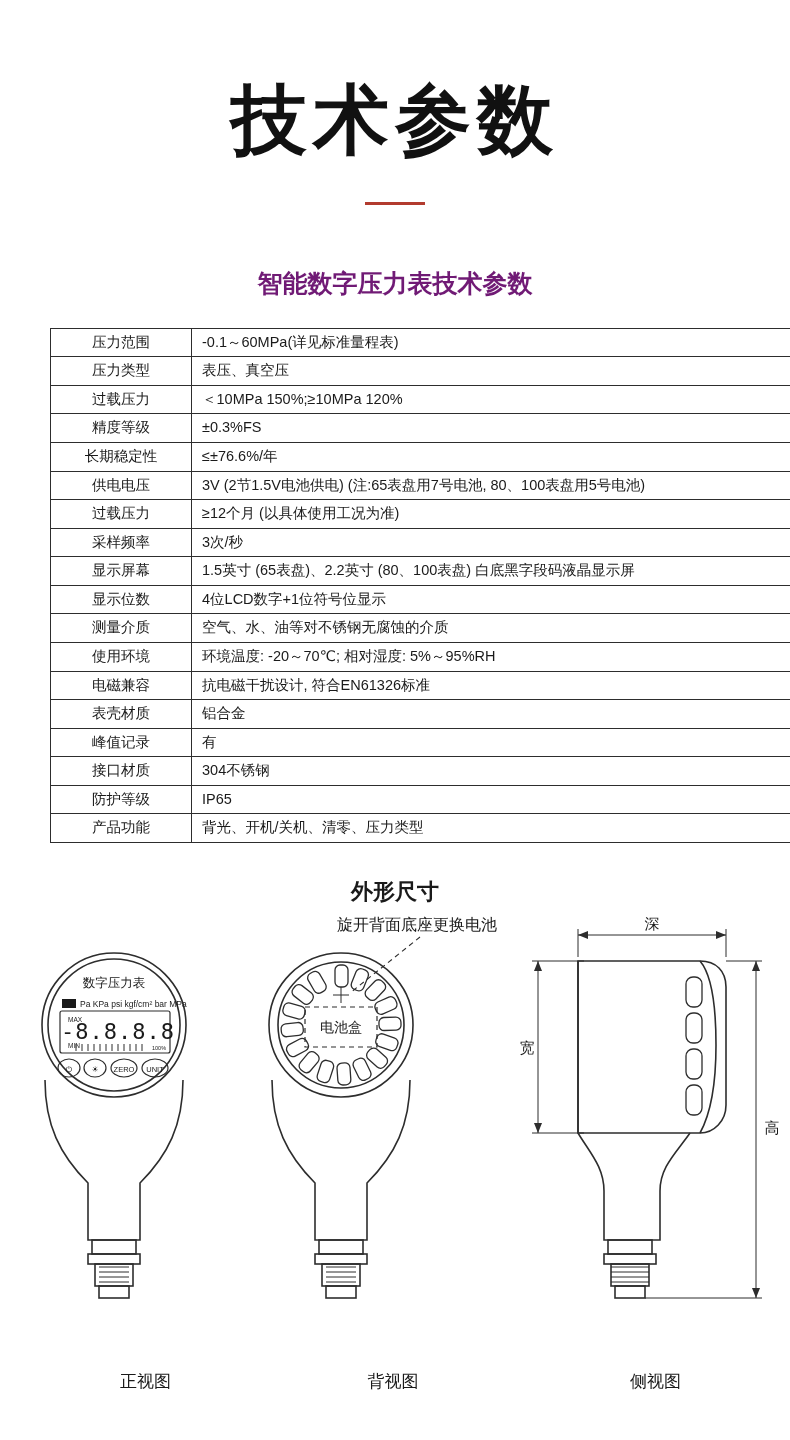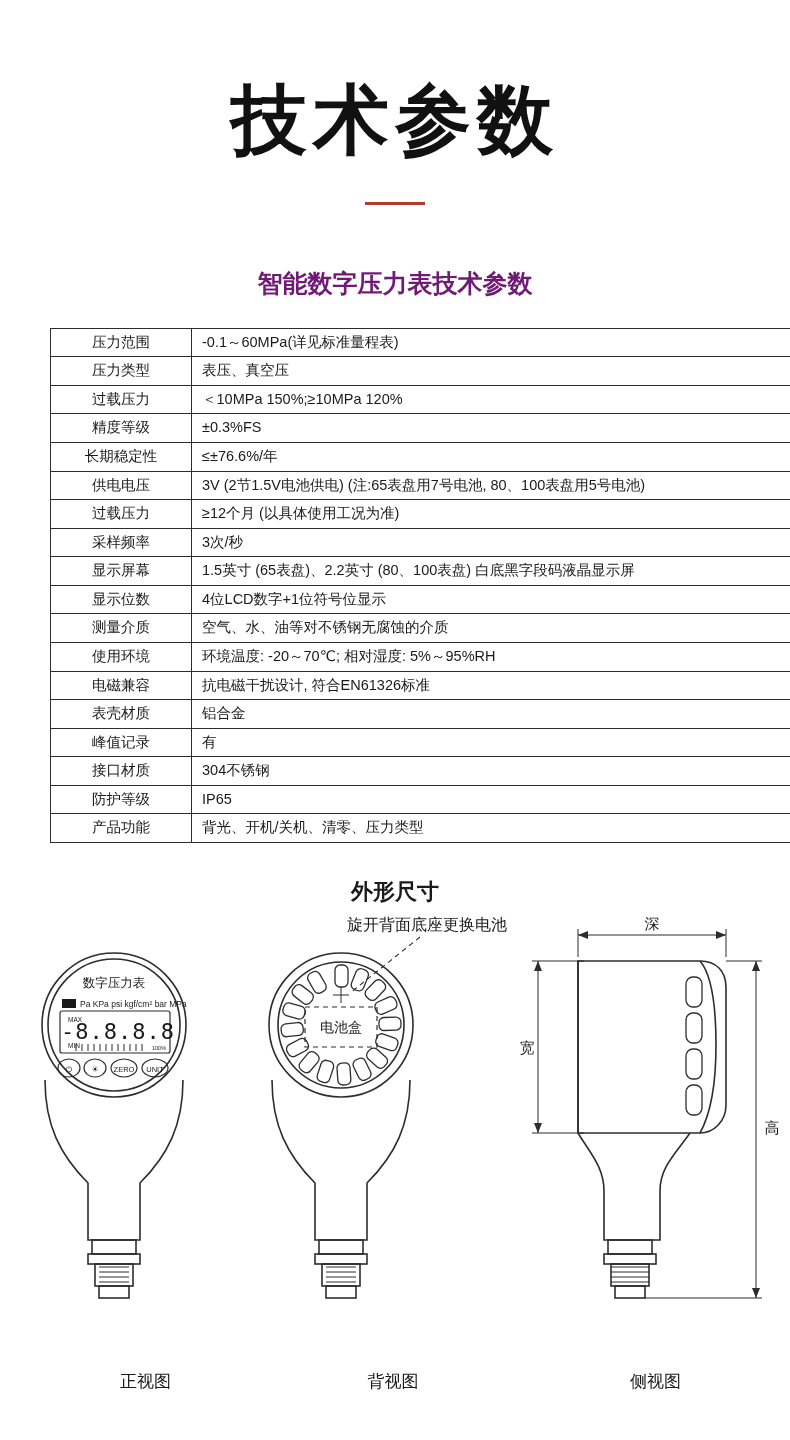--- a/index.html
+++ b/index.html
@@ -99,21 +99,21 @@
   .cap {
     font-size: 17px;
     text-align: center;
   }
   .cap-1 { width: 265px; }
   .cap-2 { width: 230px; }
   .cap-3 { width: 295px; font-family: Liberation Mono, monospace; }
 
   .note-top {
     position: absolute;
-    left: 262px;
+    left: 252px;
     top: 0px;
     width: 330px;
     text-align: center;
     font-size: 16px;
   }
 </style>
 </head>
 <body>
 
 <div class="page-title">技术参数</div>

